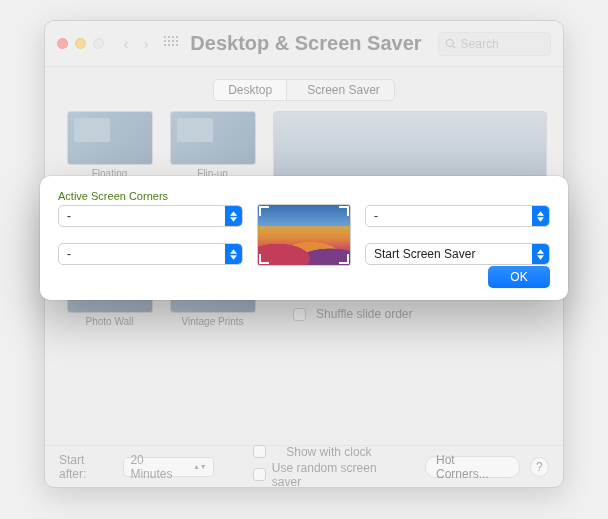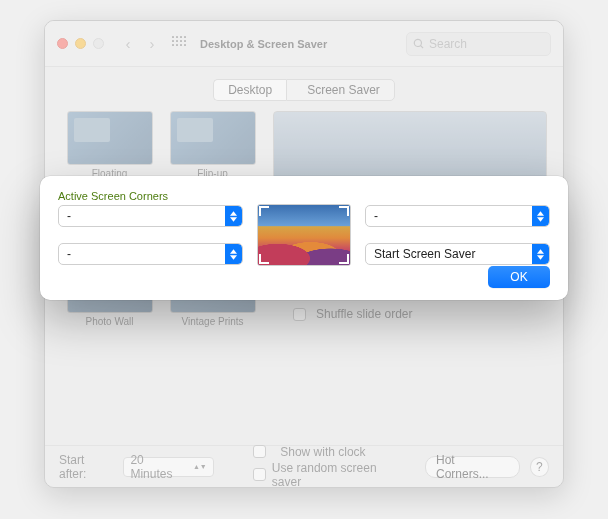--- a/index.html
+++ b/index.html
@@ -31,21 +31,21 @@
     background: #eeeeee;
   }
   .traffic { display: flex; gap: 7px; margin-right: 8px; }
   .dot { width: 11px; height: 11px; border-radius: 50%; }
   .dot.red { background: #ff5f57; border: 0.5px solid #e24b41; }
   .dot.yellow { background: #febc2e; border: 0.5px solid #e1a028; }
   .dot.green { background: #e2e2e2; border: 0.5px solid #c8c8c8; }
   .nav-arrow { width: 16px; text-align: center; color: #a5a5a5; font-size: 15px; }
   .grid-icon { width: 16px; height: 16px; display: grid; grid-template-columns: repeat(4,2px); grid-template-rows: repeat(3,2px); gap: 2px; margin: 0 4px;}
   .grid-icon span { background: #888; border-radius: 0.5px; }
-  .title { font-weight: 600; color: #4a4a4a; font-size: 11px; flex: 0 0 auto; }
+  .title { font-weight: 600; color: #4a4a4a; font-size: 20px; flex: 0 0 auto; }
   .spacer { flex: 1; }
   .search-box {
     width: 145px; height: 24px;
     background: rgba(0,0,0,0.04);
     border: 1px solid #d6d6d6;
     border-radius: 5px;
     display: flex; align-items: center;
     padding: 0 6px; gap: 4px;
     color: #a0a0a0; font-size: 12px;
   }
@@ -277,21 +277,21 @@
   </div>
 
   <div class="footer-bar">
     <span>Start after:</span>
     <div class="mini-select">
       <span>20 Minutes</span>
       <span class="updown">▲▼</span>
     </div>
     <div style="width:20px"></div>
     <div style="display:flex; flex-direction:column; gap:2px;">
-      <div style="display:flex; align-items:center; gap:14px;">
+      <div style="display:flex; align-items:center; gap:20px;">
         <div class="checkbox"></div>
         <span>Show with clock</span>
       </div>
       <div style="display:flex; align-items:center; gap:6px;">
         <div class="checkbox"></div>
         <span>Use random screen saver</span>
       </div>
     </div>
     <div class="spacer"></div>
     <div class="btn">Hot Corners...</div>

